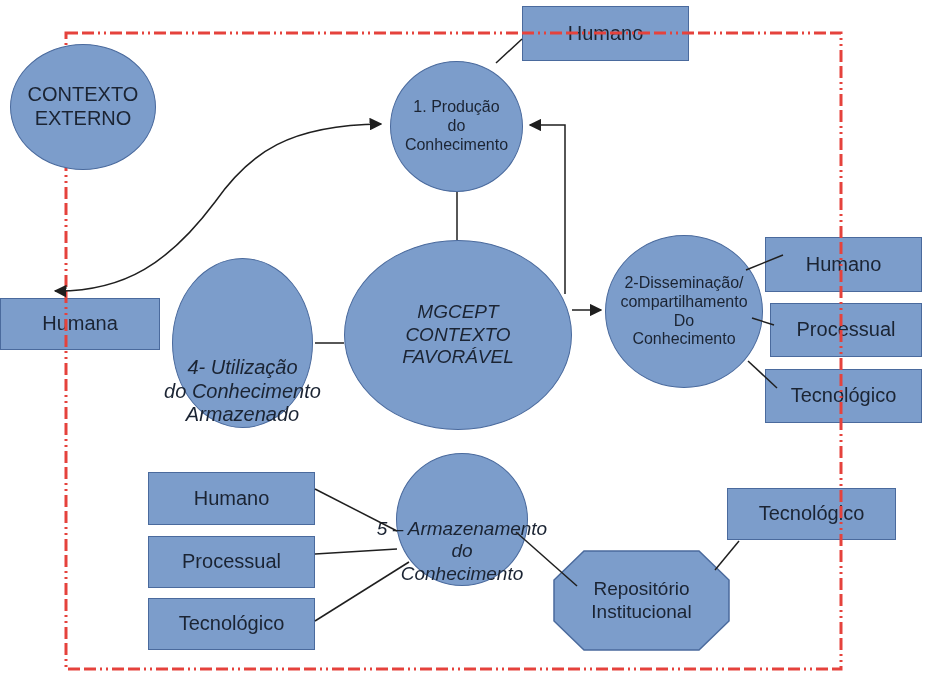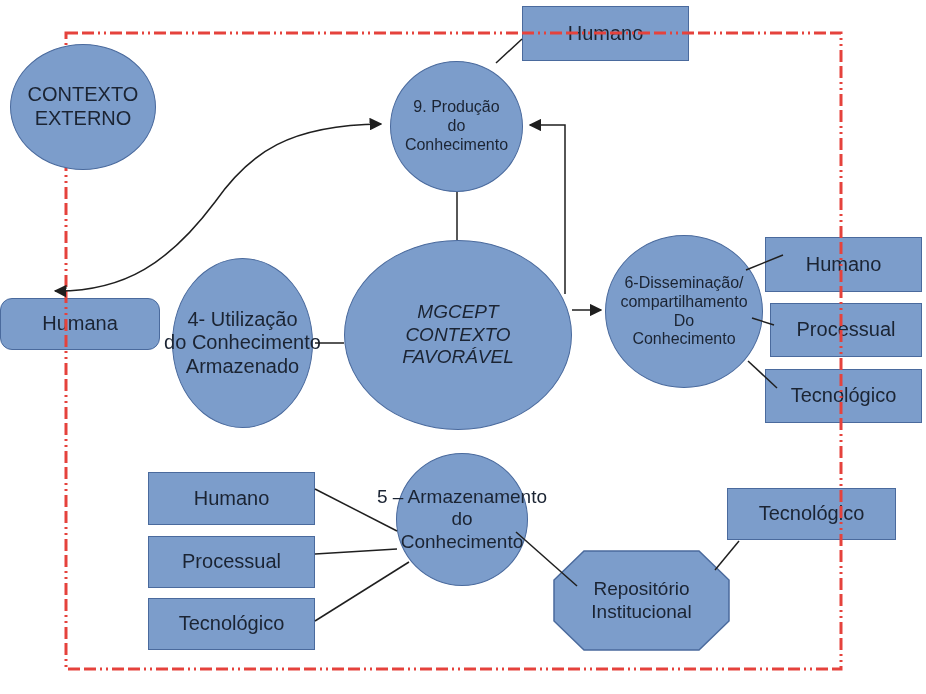--- a/index.html
+++ b/index.html
@@ -14,32 +14,32 @@
   #stage{
     position:relative;width:926px;height:694px;overflow:hidden;
     font-family:"Liberation Sans","DejaVu Sans",sans-serif;
     color:var(--text);background:var(--bg);
   }
   .node{position:absolute;box-sizing:border-box;display:flex;align-items:center;justify-content:center;z-index:1;}
   .shape-rect{background:var(--node-fill);border:1.5px solid var(--node-border);}
   .shape-ellipse{background:var(--node-fill);border:1.5px solid var(--node-border);border-radius:50%;}
   .label{white-space:pre-line;text-align:center;line-height:1.18;}
   .label-overflow{position:absolute;left:50%;top:0;height:100%;transform:translateX(-50%);
-    display:flex;align-items:center;justify-content:center;}
+    display:flex;align-items:flex-end;justify-content:center;font-style:italic;}
   
   #overlay{position:absolute;left:0;top:0;z-index:2;pointer-events:none;}
   #overlay .boundary{fill:none;stroke:var(--boundary);stroke-width:3;stroke-dasharray:12 4 12 4 2 4 2 4;}
   #overlay .conn{fill:none;stroke:var(--connector);stroke-width:1.5;}
   #overlay .arrowhead{fill:var(--connector);}
   
   #n-contexto{left:10px;top:44px;width:146px;height:126px;z-index:3;font-size:20px;}
   #n-humano-top{left:522px;top:6px;width:167px;height:55px;font-size:20px;}
   #n-producao{left:390px;top:61px;width:133px;height:131px;font-size:16px;}
   #n-mgcept{left:344px;top:240px;width:228px;height:190px;font-size:19px;font-style:italic;}
-  #n-humana{left:0px;top:298px;width:160px;height:52px;font-size:20px;border-radius:12px;}
+  #n-humana{left:0px;top:298px;width:160px;height:52px;font-size:20px;}
   #n-utilizacao{left:172px;top:258px;width:141px;height:170px;font-size:20px;}
   #n-utilizacao .label-overflow{width:210px;}
   #n-disseminacao{left:605px;top:235px;width:158px;height:153px;font-size:16px;}
   #n-humano-r{left:765px;top:237px;width:157px;height:55px;font-size:20px;}
   #n-processual-r{left:770px;top:303px;width:152px;height:54px;font-size:20px;}
   #n-tecnologico-r{left:765px;top:369px;width:157px;height:54px;font-size:20px;}
   #n-armazenamento{left:396px;top:453px;width:132px;height:133px;font-size:19px;}
   #n-armazenamento .label-overflow{width:220px;}
   #n-humano-b{left:148px;top:472px;width:167px;height:53px;font-size:20px;}
   #n-processual-b{left:148px;top:536px;width:167px;height:52px;font-size:20px;}
@@ -53,21 +53,21 @@
 </head>
 <body>
 
 <div id="stage">
 
   <div class="node shape-rect" id="n-humano-top">
     <span class="label">Humano</span>
   </div>
 
   <div class="node shape-ellipse" id="n-producao">
-    <span class="label">9. Produção
+    <span class="label">1. Produção
 do
 Conhecimento</span>
   </div>
 
   <div class="node shape-ellipse" id="n-mgcept">
     <span class="label">MGCEPT
 CONTEXTO
 FAVORÁVEL</span>
   </div>
 
@@ -77,21 +77,21 @@
 
   <div class="node shape-ellipse" id="n-utilizacao">
     <span class="label-overflow">
       <span class="label">4- Utilização
 do Conhecimento
 Armazenado</span>
     </span>
   </div>
 
   <div class="node shape-ellipse" id="n-disseminacao">
-    <span class="label">6-Disseminação/
+    <span class="label">2-Disseminação/
 compartilhamento
 Do
 Conhecimento</span>
   </div>
 
   <div class="node shape-rect" id="n-humano-r">
     <span class="label">Humano</span>
   </div>
 
   <div class="node shape-rect" id="n-processual-r">

